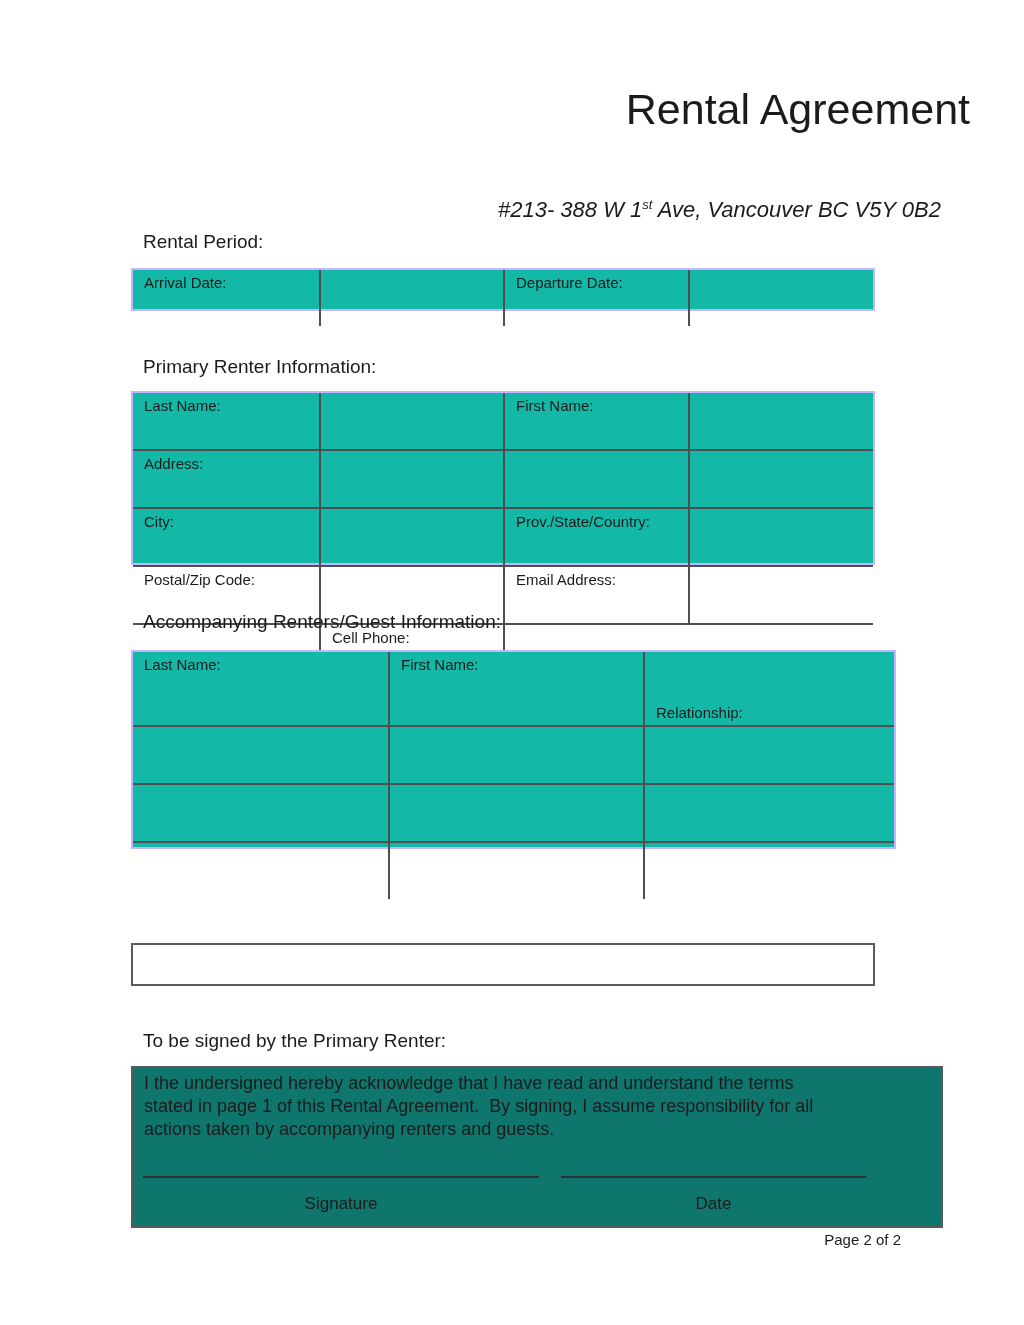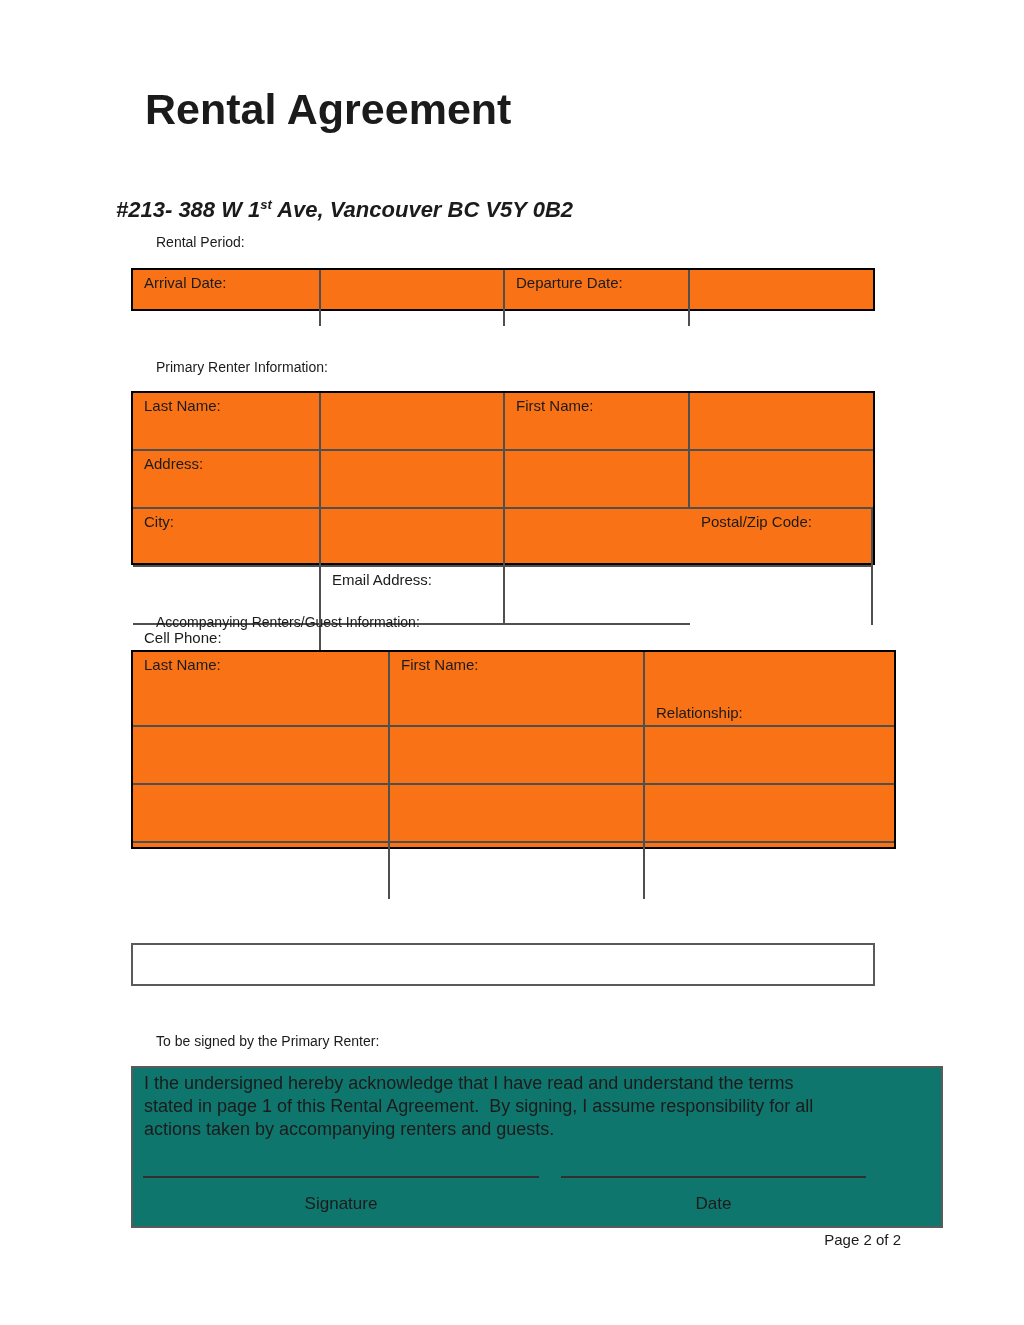--- a/index.html
+++ b/index.html
@@ -1,36 +1,36 @@
 <!DOCTYPE html>
 <html><head>
 <meta charset="utf-8">
 <style>
   * { box-sizing: border-box; }
   html,body { margin:0; padding:0; background:#ffffff; }
   body { font-family:"Liberation Sans", sans-serif; color:#1b1b1b; }
   .page { position:relative; width:1024px; height:1325px; background:#ffffff; overflow:hidden; }
 
   
-  .hline { position:absolute; left:131px; width:825px; text-align:left; font-weight:bold; white-space:nowrap; }
+  .hline { position:absolute; left:131px; width:825px; text-align:right; font-weight:normal; white-space:nowrap; }
   #title   { top:86px;  font-size:43px; line-height:46px; transform:translateX(14px); }
   #subtitle{ top:155px; font-size:22px; line-height:26px; font-style:italic; transform:translateX(1px); }
   #address { top:192px; font-size:22px; line-height:26px; font-style:italic; transform:translateX(-15px); }
   #address sup { font-size:13px; }
 
   
-  .slabel { position:absolute; left:156px; font-size:14px; line-height:18px; }
+  .slabel { position:absolute; left:143px; font-size:19px; line-height:18px; }
   #lbl-rental   { top:233px; }
   #lbl-primary  { top:358px; }
   #lbl-accomp   { top:613px; }
   #lbl-referral { top:902px; }
   #lbl-signature{ top:1032px; }
 
   
-  .tbl { position:absolute; left:131px; display:grid; border:2px solid #000000; background:#f97316; }
+  .tbl { position:absolute; left:131px; display:grid; border:2px solid #c4b5fd; background:#14b8a6; }
   .tbl > div { border-right:2px solid #4f4f4f; border-bottom:2px solid #4f4f4f; padding:4px 11px; font-size:15px; line-height:18px; }
   .tbl > div.nr { border-right:none;margin-top:48px; }
   .tbl > div.nb { border-bottom:none; }
 
   #rental-table  { top:268px; width:744px; height:43px;  grid-template-columns:188px 184px 185px 1fr; }
   #primary-table { top:391px; width:744px; height:174px; grid-template-columns:188px 184px 185px 1fr; grid-template-rows:repeat(5,1fr); }
   #accomp-table  { top:650px; width:765px; height:199px; grid-template-columns:257px 255px 1fr; grid-template-rows:75px 1fr 1fr 1fr; }
 
   
   #referral-box { position:absolute; left:131px; top:943px; width:744px; height:43px; border:2px solid #5a5a5a; background:#fff; }
@@ -71,20 +71,21 @@
     <div>First Name:</div>
     <div class="nr"></div>
 
     <div>Address:</div>
     <div></div>
     <div></div>
     <div class="nr"></div>
 
     <div>City:</div>
     <div></div>
+    <div>Prov./State/Country:</div>
     <div class="nr"></div>
 
     <div>Postal/Zip Code:</div>
     <div></div>
     <div>Email Address:</div>
     <div class="nr"></div>
 
     <div class="nb"></div>
     <div class="nb">Cell Phone:</div>
     <div class="nb nr"></div>

